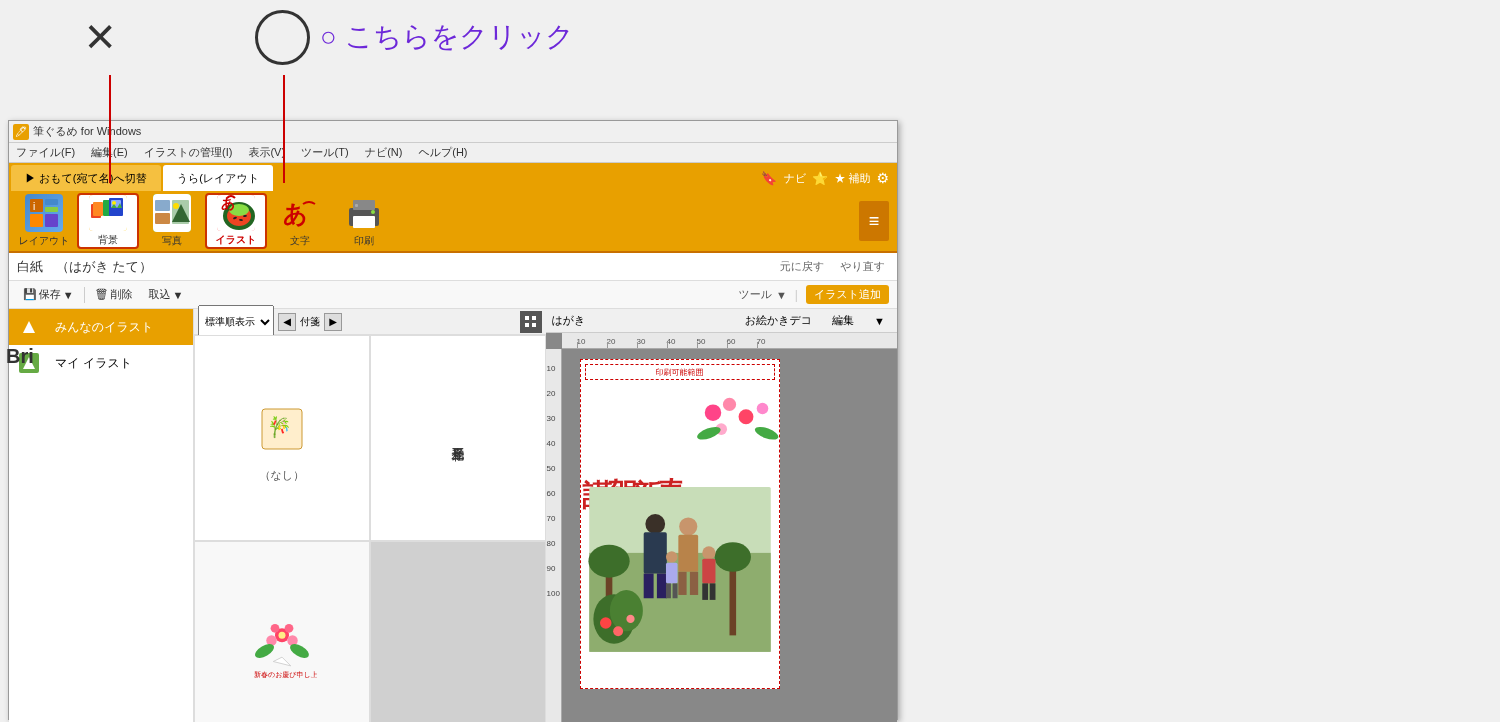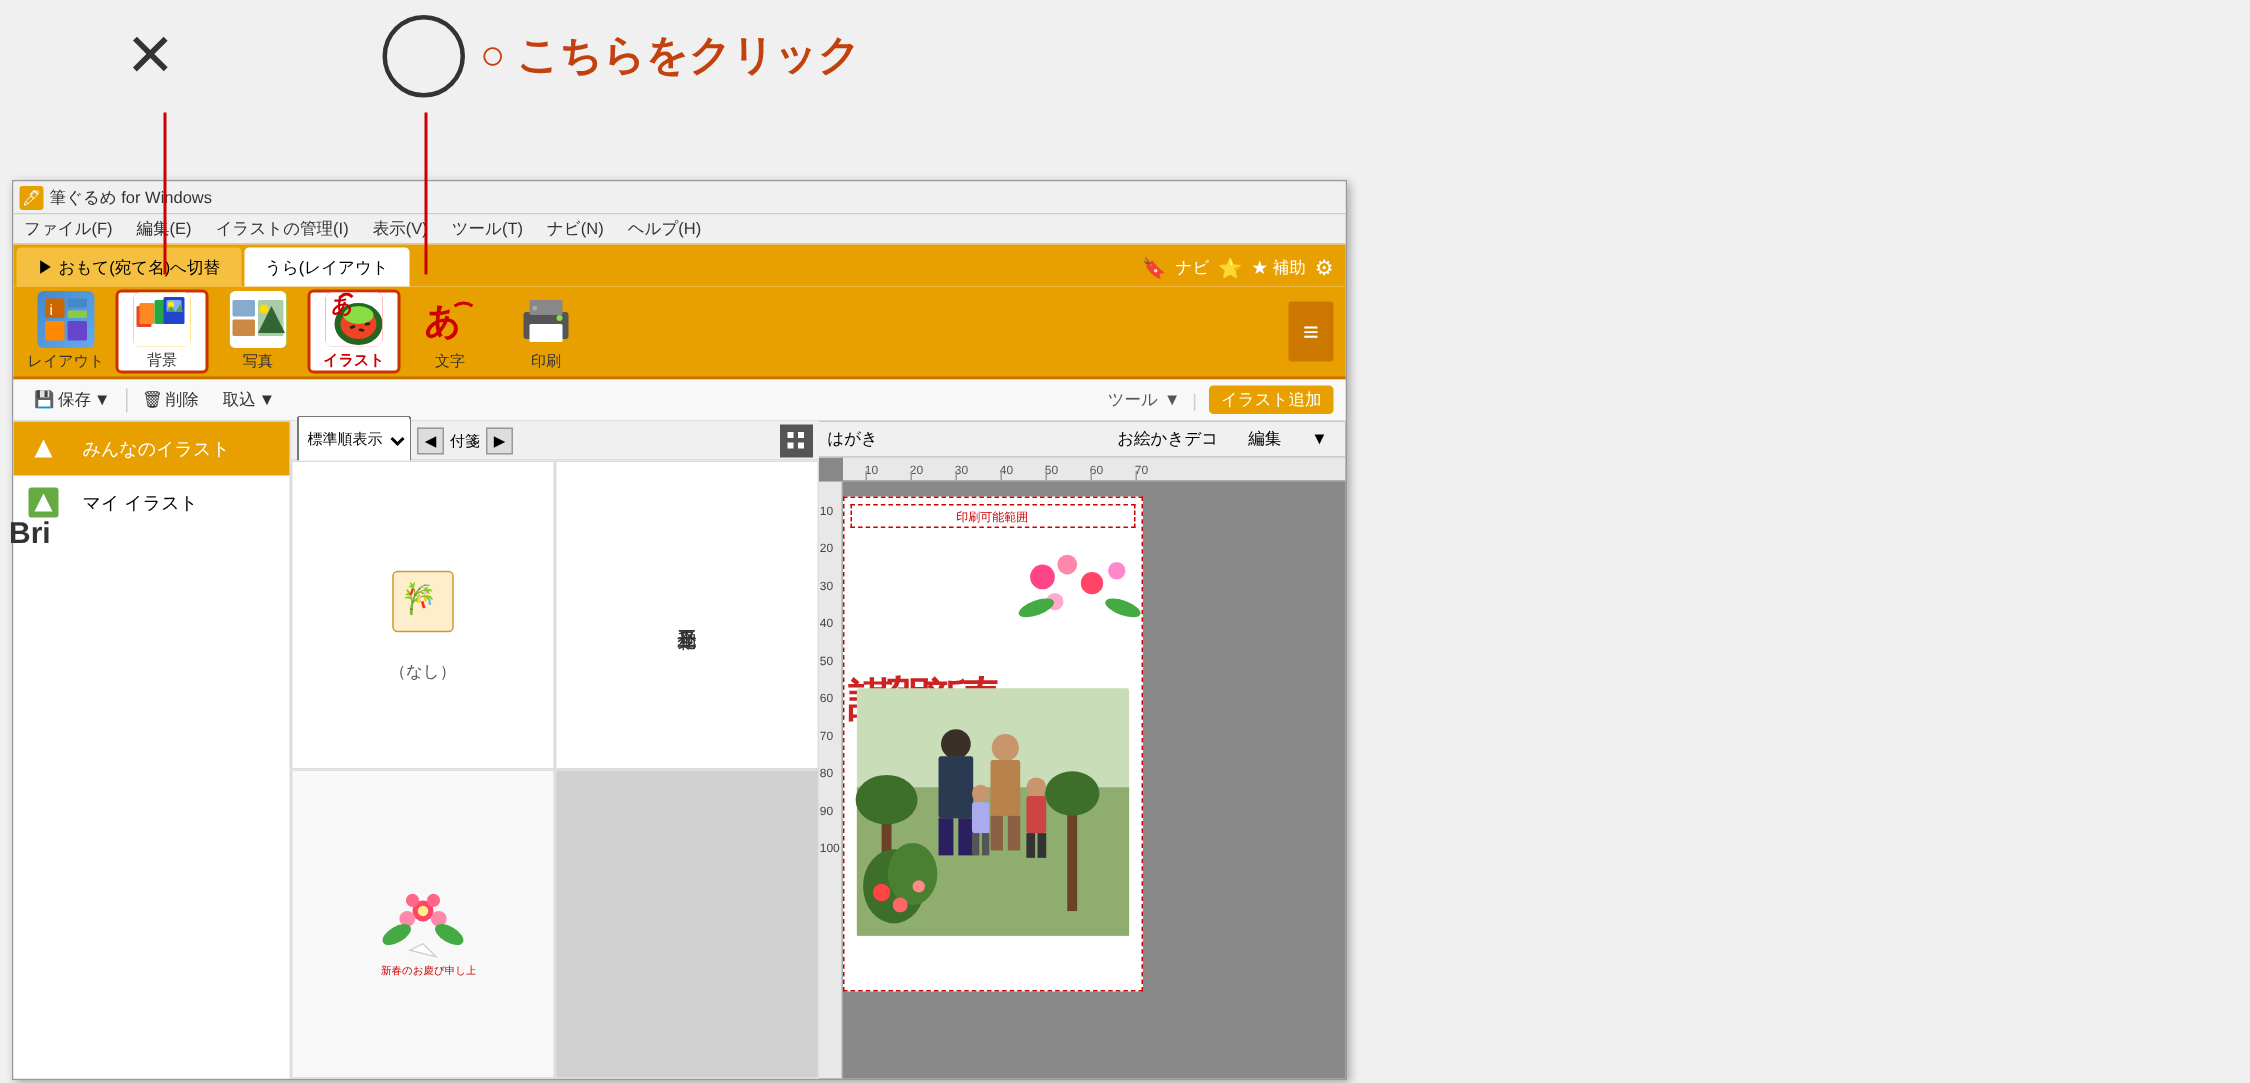--- a/index.html
+++ b/index.html
@@ -45,22 +45,22 @@
       border: 3px solid #333;
       border-radius: 50%;
     }
 
     
     .annotation-text {
       position: absolute;
       top: 18px;
       left: 320px;
       font-size: 28px;
-      font-weight: bold;
-      color: #c2410c;
+      font-weight: normal;
+      color: #6d28d9;
       white-space: nowrap;
     }
 
     
     .red-line-x {
       position: absolute;
       top: 75px;
       left: 109px;
       width: 2px;
       height: 108px;
@@ -492,21 +492,21 @@
       right: 0;
       bottom: 0;
       background: #999;
       overflow: hidden;
     }
 
     
     .postcard {
       position: absolute;
       top: 10px;
-      left: 0;
+      left: 18px;
       width: 200px;
       height: 330px;
       background: #fff;
       border: 1px dashed #cc0000;
     }
 
     .postcard-inner {
       position: relative;
       width: 100%;
       height: 100%;
@@ -691,20 +691,26 @@
       <span style="font-size:10px;">印刷</span>
     </button>
 
     <div class="toolbar-right">
       <div class="toolbar-right-icon">
         <span style="color:#fff;font-size:18px;">≡</span>
       </div>
     </div>
   </div>
 
+  <div class="content-title-bar">
+    <span class="content-title">白紙　（はがき たて）</span>
+    <div class="spacer"></div>
+    <span class="undo-btn">元に戻す</span>
+    <span class="redo-btn">やり直す</span>
+  </div>
 
   <div class="action-bar">
     <div class="action-btn">
       <span style="font-size:11px;">💾</span>
       <span>保存</span>
       <span>▼</span>
     </div>
     <div style="width:1px;height:16px;background:#ccc;"></div>
     <div class="action-btn">
       <span style="font-size:11px;">🗑</span>

